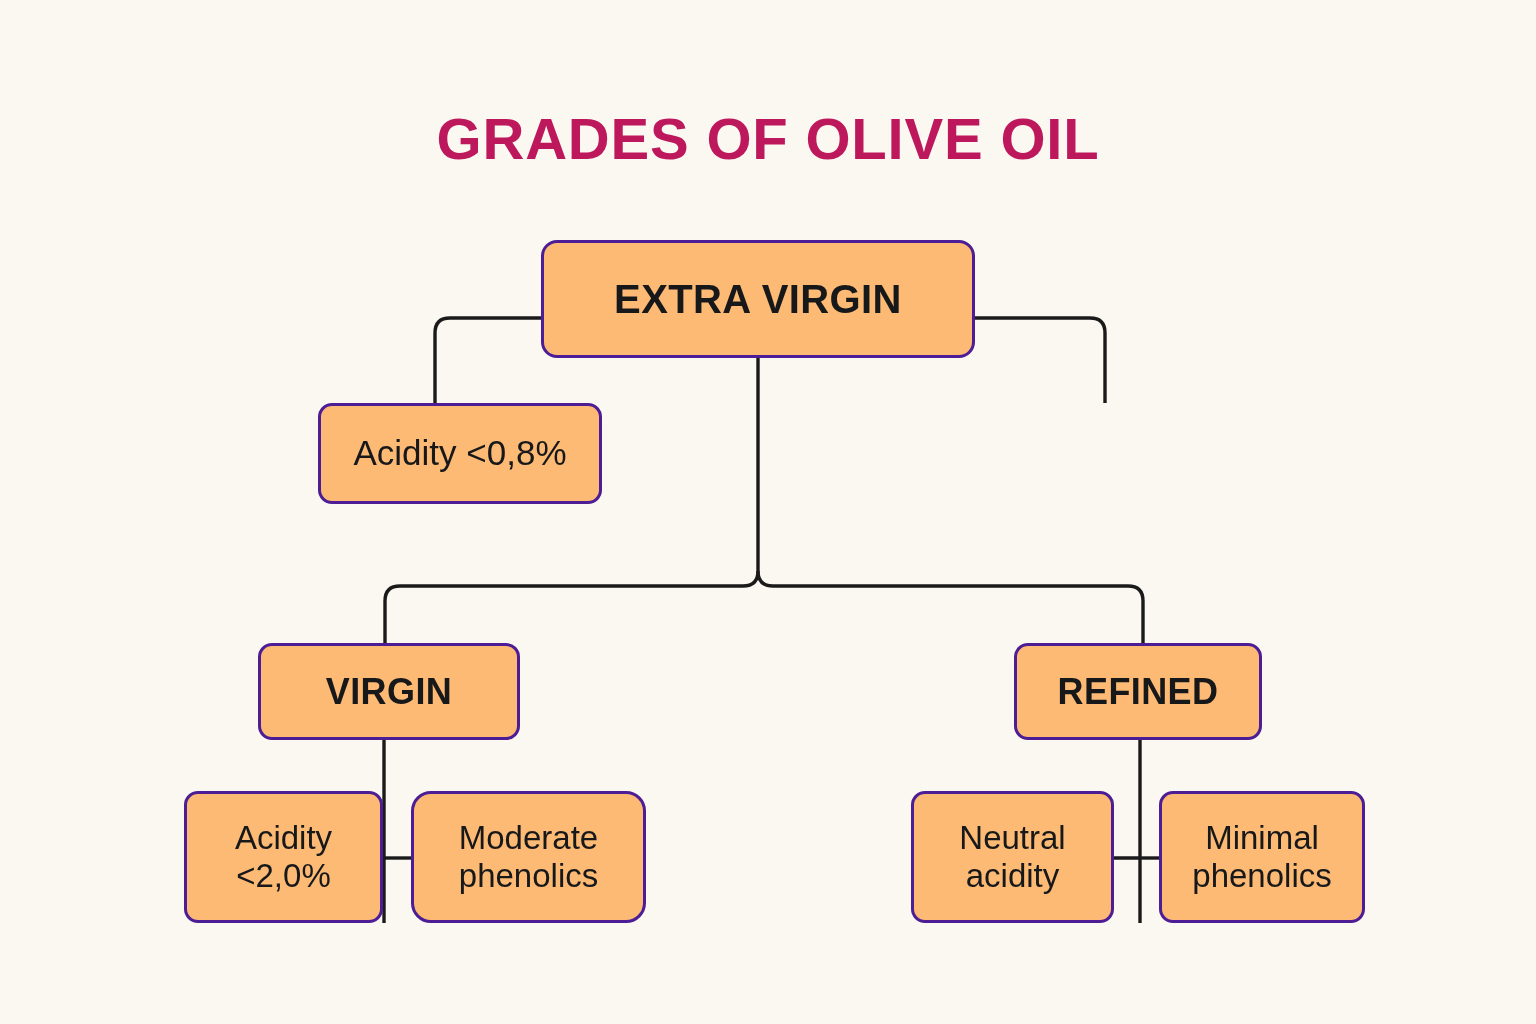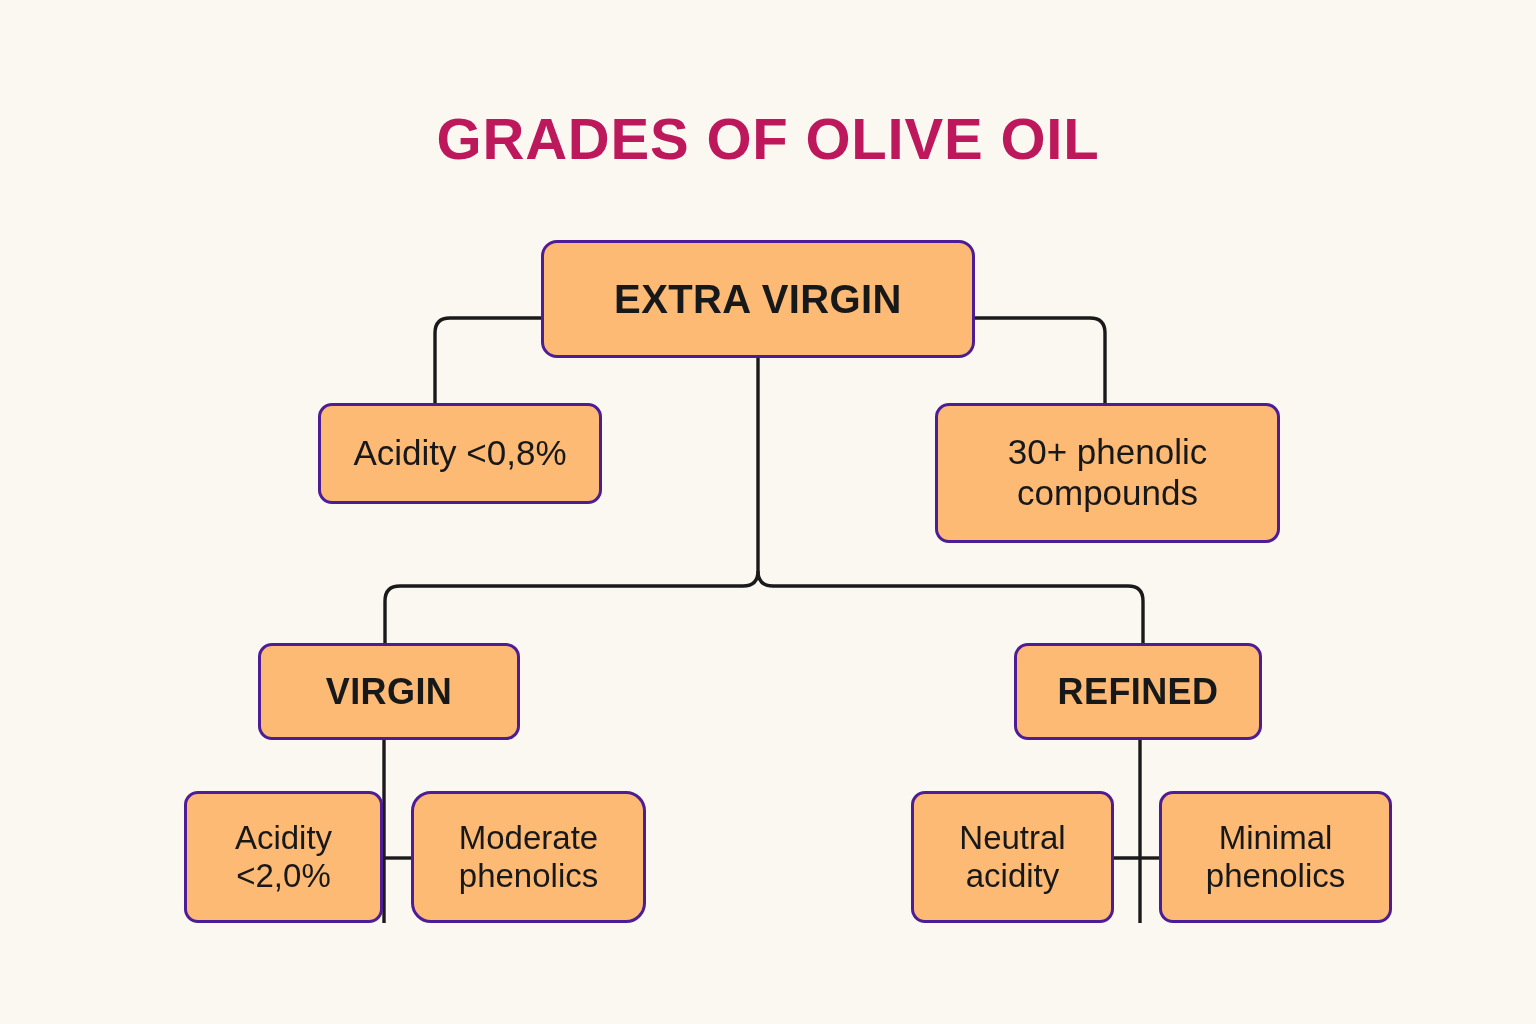--- a/index.html
+++ b/index.html
@@ -101,21 +101,21 @@
     font-size: 33px;
     border-radius: 20px;
   }
   
   #n-neutral-acidity {
     left: 911px; top: 791px; width: 203px; height: 132px;
     font-size: 33px;
     align-items: center;
   }
   #n-minimal-phenolics {
-    left: 1159px; top: 791px; width: 233px; height: 132px;
+    left: 1159px; top: 791px; width: 206px; height: 132px;
     font-size: 33px;
   }
 </style>
 </head>
 <body>
 
 <div id="stage">
 
   <div id="title">GRADES OF OLIVE OIL</div>
 
@@ -138,24 +138,20 @@
   </svg>
 
   <div class="node primary" id="n-extra-virgin">
     <span class="label">EXTRA VIRGIN</span>
   </div>
 
   <div class="node leaf" id="n-acidity-08">
     <span class="label">Acidity &lt;0,8%</span>
   </div>
 
-  <div class="node leaf" id="n-phenolic-30">
-    <span class="label">30+ phenolic
-compounds</span>
-  </div>
 
   <div class="node primary" id="n-virgin">
     <span class="label">VIRGIN</span>
   </div>
 
   <div class="node primary" id="n-refined">
     <span class="label">REFINED</span>
   </div>
 
   <div class="node leaf" id="n-acidity-20">

